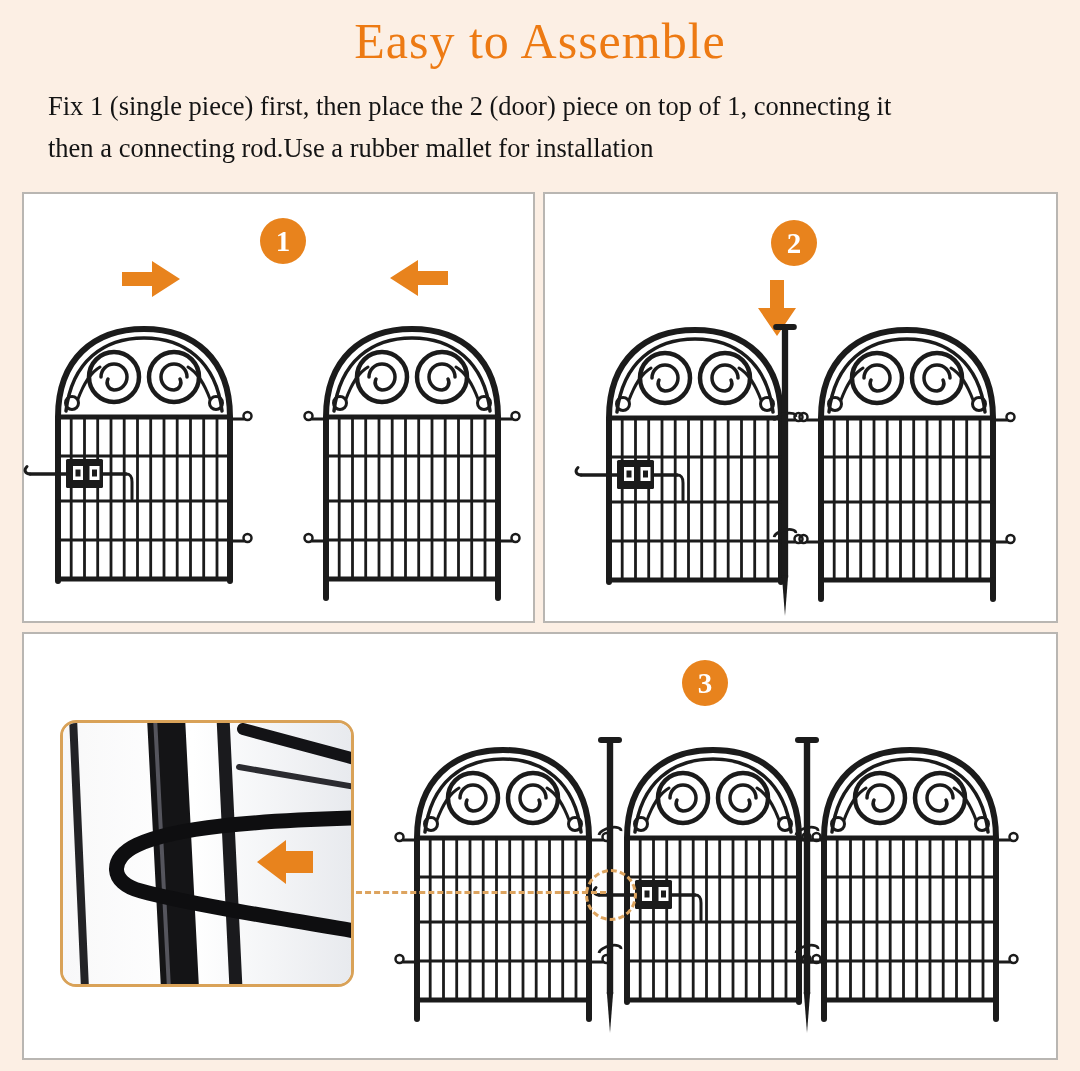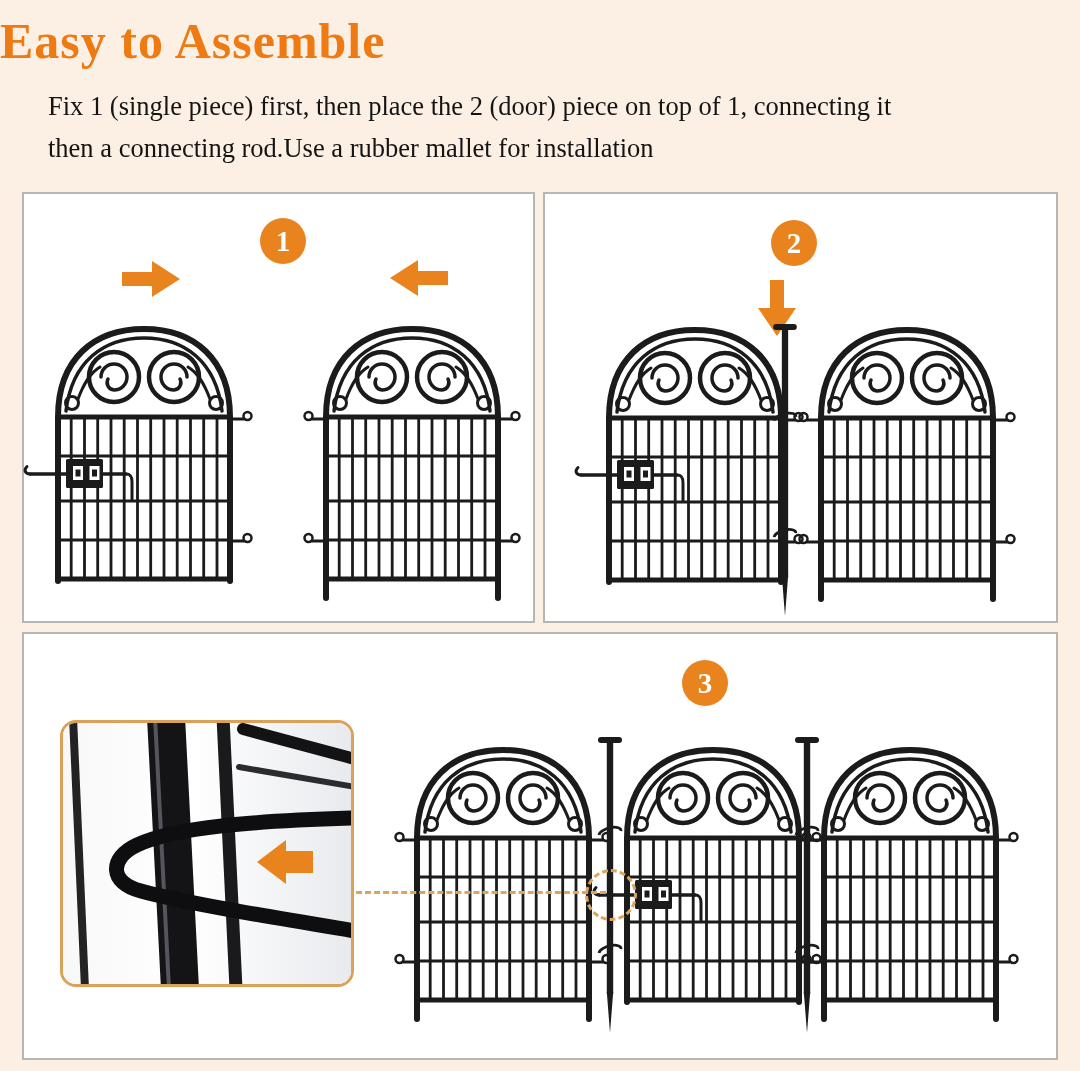--- a/index.html
+++ b/index.html
@@ -2,22 +2,22 @@
 <html style="--page-bg: #fcefe4; --title: #ed7a13; --accent: #e8831d; --tan: #dda45f; --inset-border: #d9a258; --fence: #1b1b1b; --panel-border: #b9b6b2; --ink: #141414;"><head>
 <meta charset="utf-8">
 <style>
   :root{
     --page-bg:#fcefe4; --title:#ed7a13; --accent:#e8831d; --tan:#dda45f;
     --inset-border:#d9a258; --fence:#1b1b1b; --panel-border:#b9b6b2; --ink:#141414;
   }
   html,body{margin:0;padding:0;background:var(--page-bg,#fcefe4);}
   .canvas{position:relative;width:1080px;height:1071px;background:var(--page-bg,#fcefe4);
           overflow:hidden;font-family:"Liberation Serif",serif;}
-  .title{position:absolute;top:12px;left:0;width:100%;
-         font-size:50px;font-weight:bold;color:var(--title,#ed7a13);letter-spacing:1px;}
+  .title{position:absolute;top:12px;left:0;width:100%;text-align:center;
+         font-size:50px;font-weight:normal;color:var(--title,#ed7a13);letter-spacing:1px;}
   .subtitle{position:absolute;top:85px;left:0;width:100%;text-align:left;
             font-size:26.5px;line-height:42px;color:var(--ink,#141414);padding-left:48px;}
   .panel{position:absolute;background:#ffffff;border:2px solid var(--panel-border,#b9b6b2);
          box-sizing:border-box;}
   #panel-step1{left:22px;top:192px;width:513px;height:431px;}
   #panel-step2{left:543px;top:192px;width:515px;height:431px;}
   #panel-step3{left:22px;top:632px;width:1036px;height:428px;}
   .badge{position:absolute;width:46px;height:46px;border-radius:50%;
          background:var(--accent,#e8831d);color:#ffffff;font-size:29px;font-weight:bold;
          display:flex;align-items:center;justify-content:center;}

